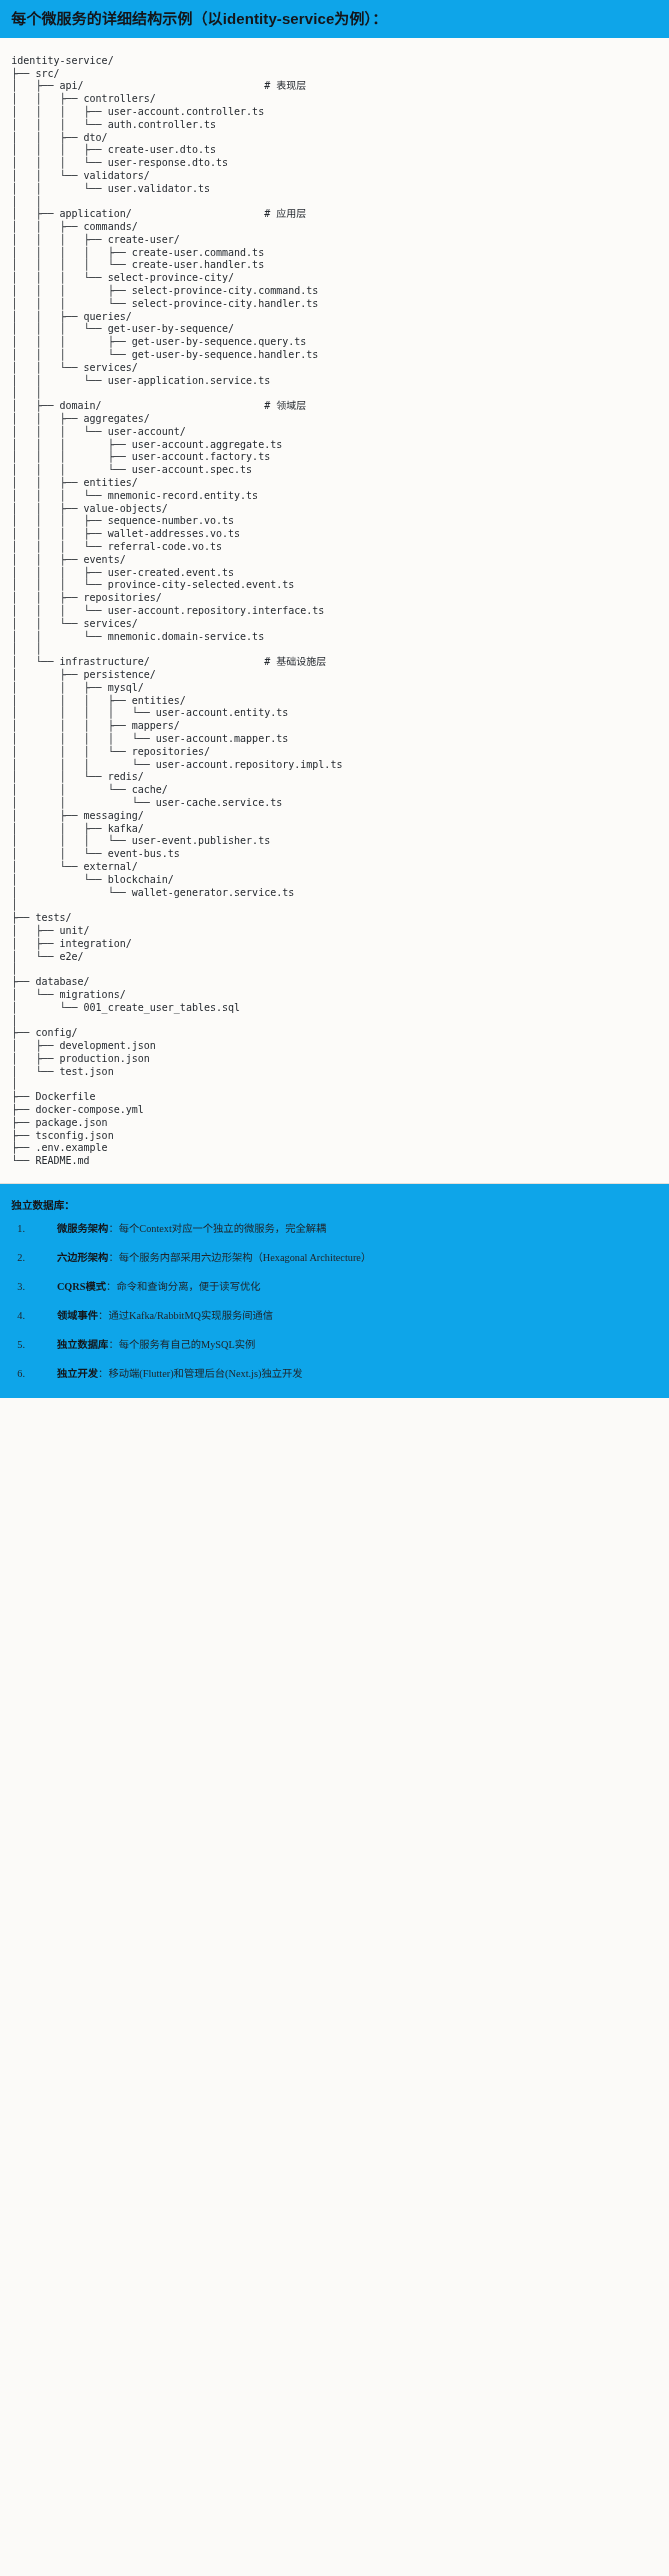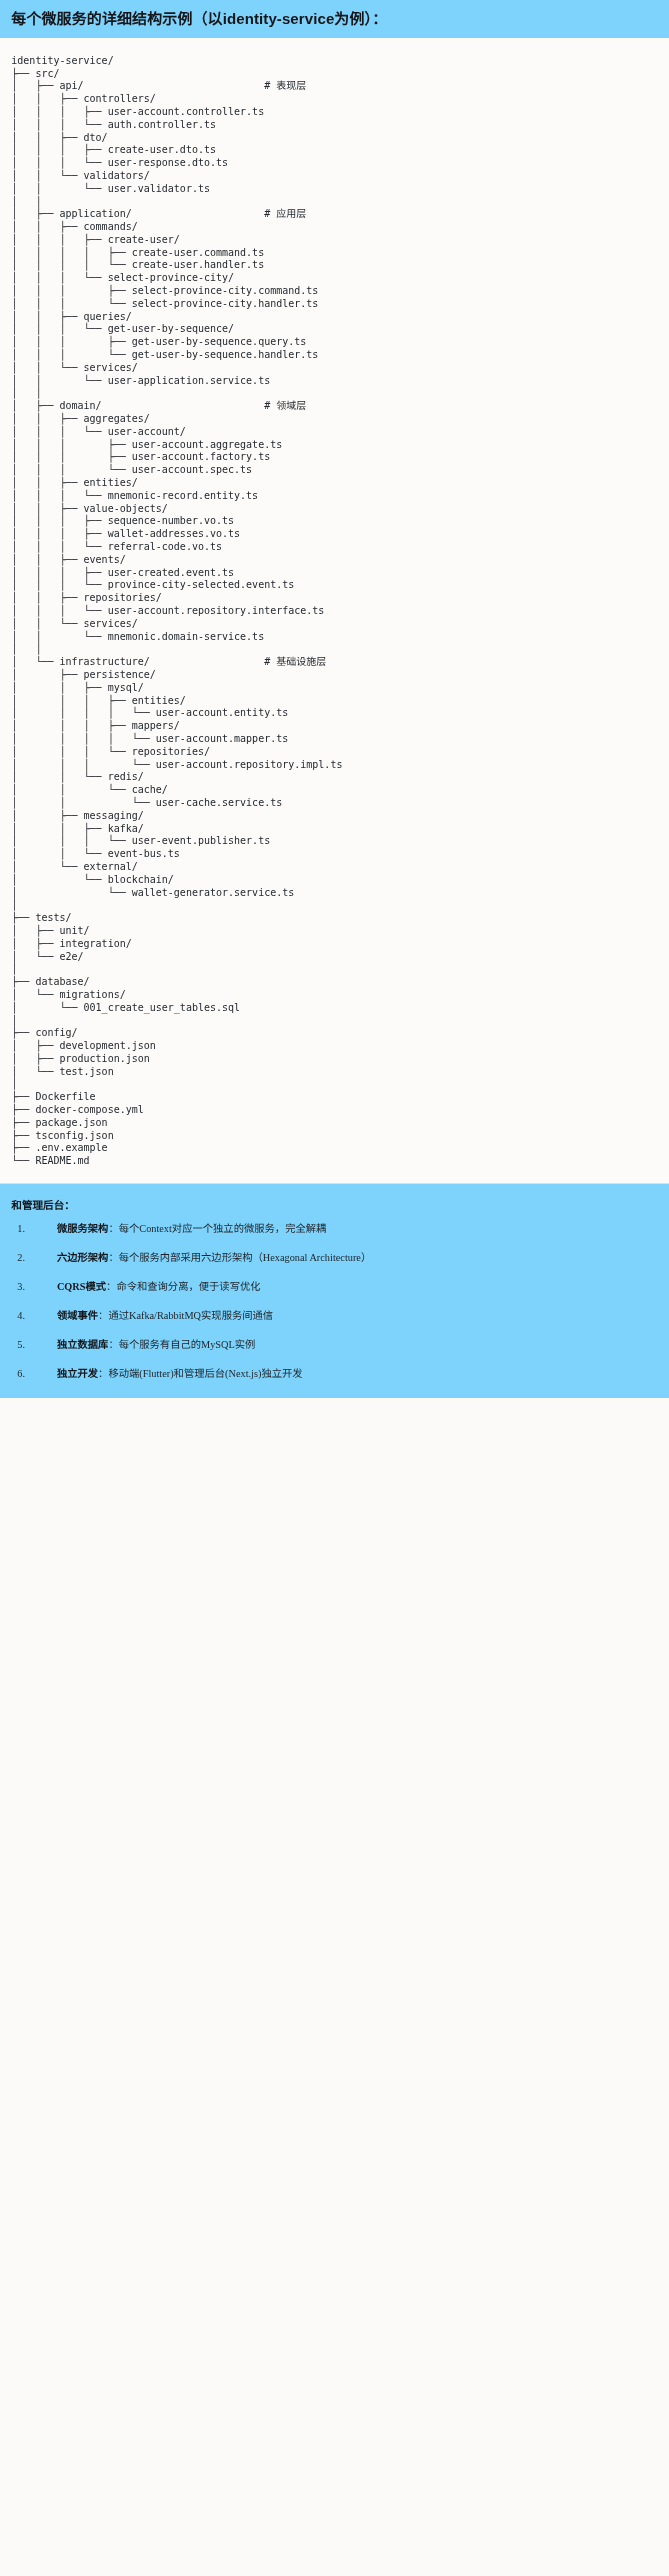--- a/index.html
+++ b/index.html
@@ -11,21 +11,21 @@
   body {
     width: 669px;
     font-family: "Liberation Serif", "DejaVu Serif", serif;
     color: #1f2328;
     -webkit-font-smoothing: antialiased;
   }
   .page {
     width: 669px;
     box-sizing: border-box;
     padding: 0;
-    background: #7dd3fc;
+    background: #0ea5e9;
   }
 
   
   .doc-title {
     font-family: "Liberation Sans", "DejaVu Sans", sans-serif;
     font-weight: bold;
     font-size: 15px;
     line-height: 1.35;
     color: #14161a;
     padding: 8.8px 11.3px 8.8px 11.3px;
@@ -197,21 +197,21 @@
 ├── docker-compose.yml
 ├── package.json
 ├── tsconfig.json
 ├── .env.example
 └── README.md</pre>
   </div>
 
   <hr class="rule">
 
   <div class="notes">
-    <div class="notes-heading">和管理后台：</div>
+    <div class="notes-heading">独立数据库：</div>
 
     <ol class="note-list">
       <li>
         <span class="note-term">微服务架构</span><span class="note-body">：</span><span class="note-body">每个Context对应一个独立的微服务，完全解耦</span>
       </li>
       <li>
         <span class="note-term">六边形架构</span><span class="note-body">：</span><span class="note-body">每个服务内部采用六边形架构（Hexagonal Architecture）</span>
       </li>
       <li>
         <span class="note-term">CQRS模式</span><span class="note-body">：</span><span class="note-body">命令和查询分离，便于读写优化</span>

